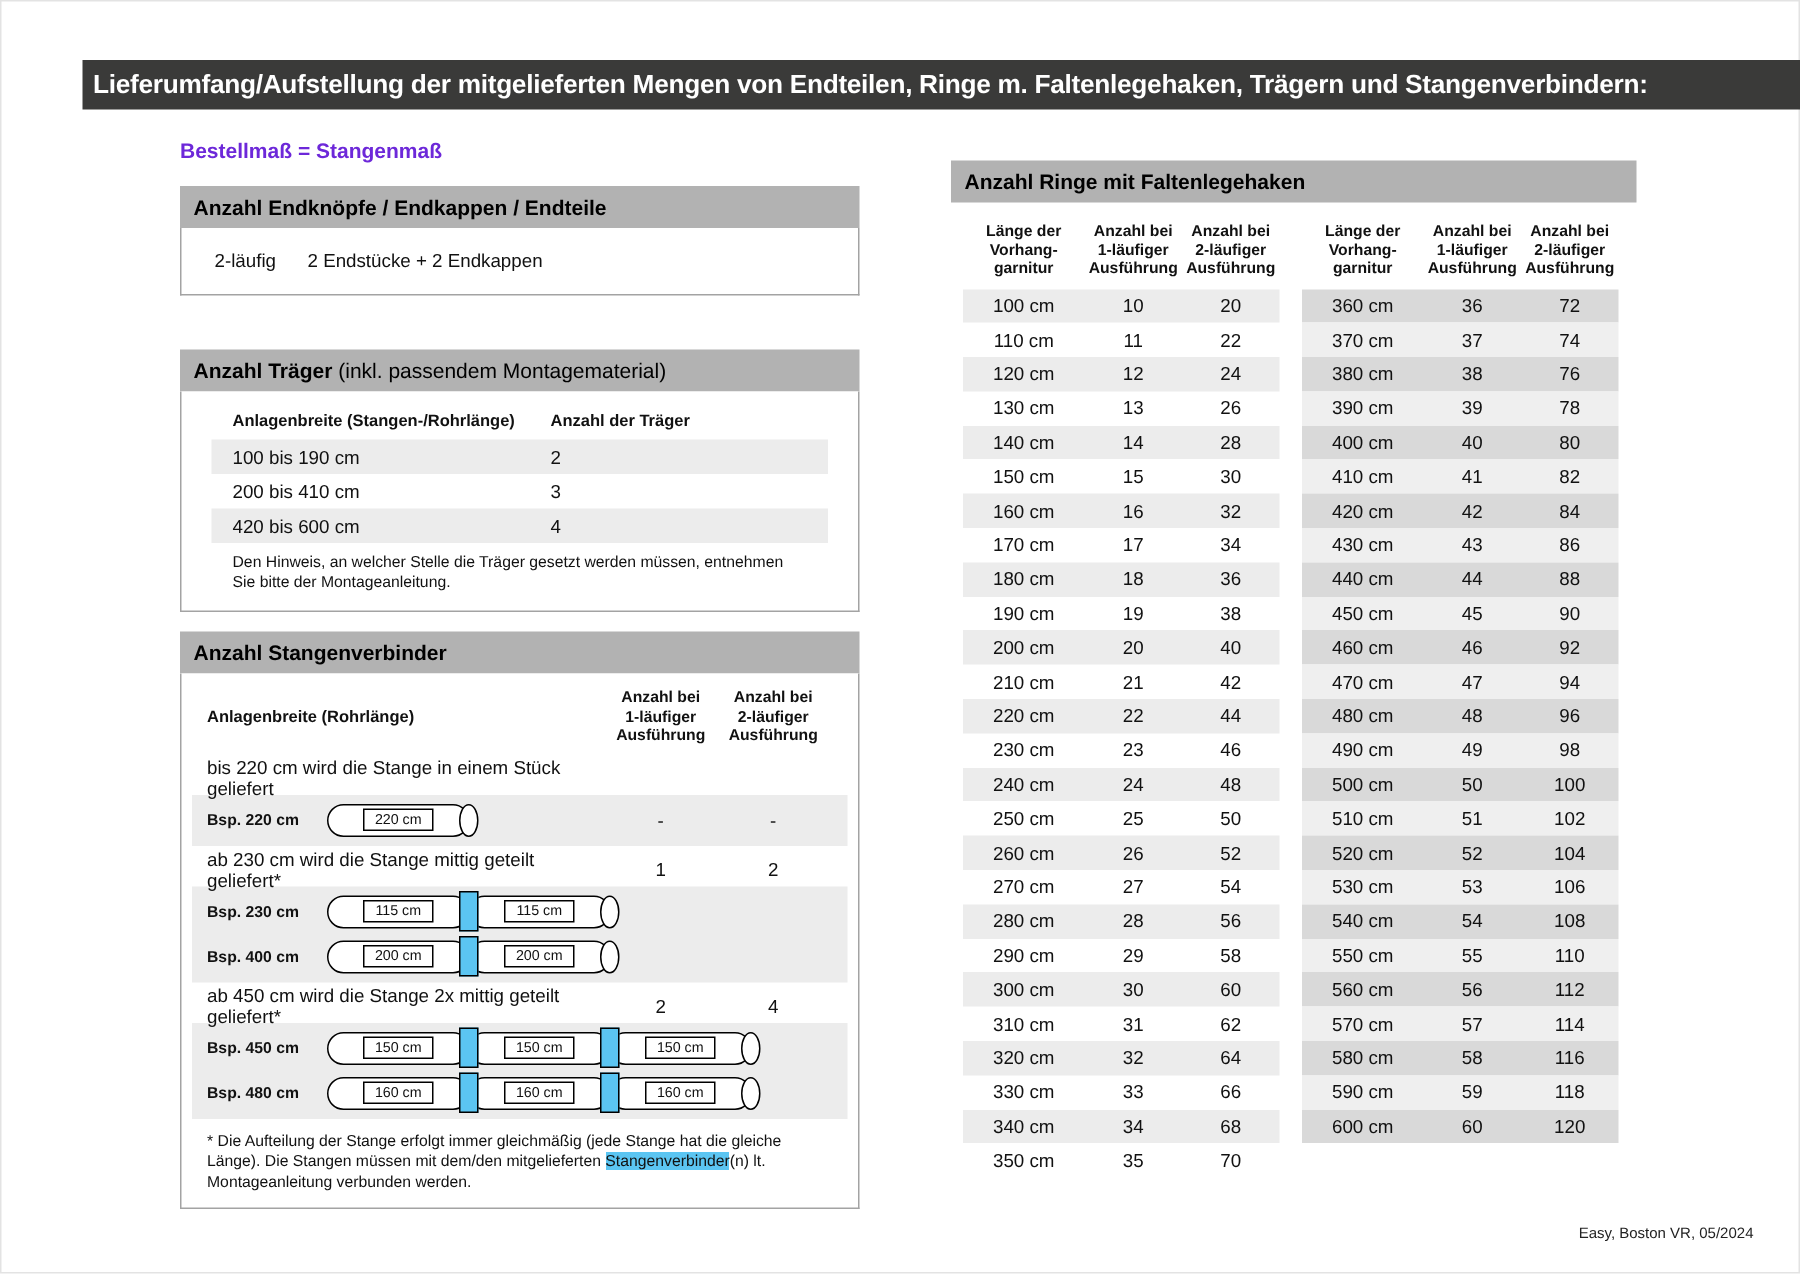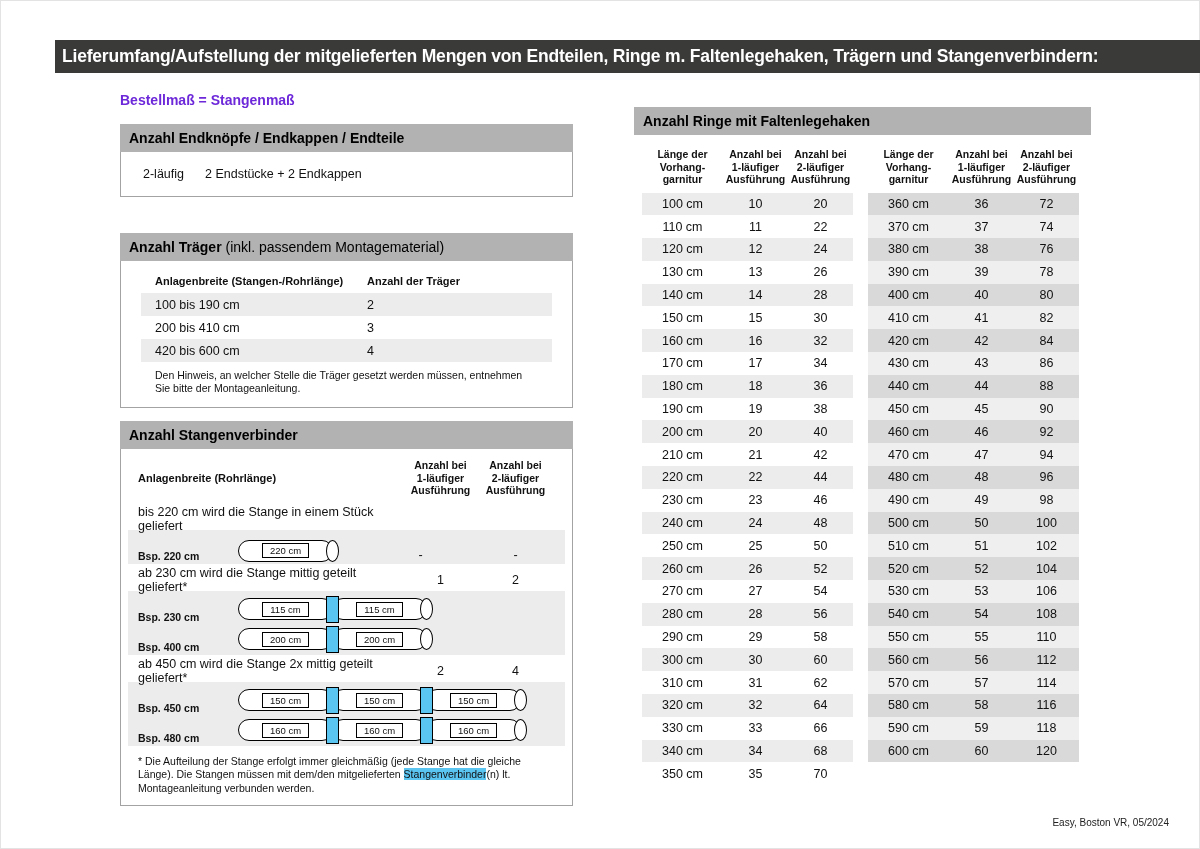--- a/index.html
+++ b/index.html
@@ -50,21 +50,21 @@
   .sec-verbinder { margin-top:13px; }
   .box-verbinder { padding:6px 7px 8px; }
   .v-thead { display:flex; align-items:center; padding:4px 12px 6px 0; }
   .vh-text { flex:1; font-weight:bold; font-size:11px; padding-left:10px; }
   .v-num { width:75px; text-align:center; font-size:12.5px; }
   .vh-num { font-weight:bold; font-size:10.5px; line-height:12.5px; white-space:pre-line; }
   .v-group { margin-top:5px; }
   .v-textrow { display:flex; align-items:center; height:22px; font-size:12.5px; padding-right:12px; }
   .v-text { flex:1; padding-left:10px; }
   .v-band { background:#ececec; padding:2px 12px 2px 0; }
-  .v-ex { display:flex; align-items:flex-end; height:30px;gap:20px; }
+  .v-ex { display:flex; align-items:center; height:30px; }
   .bsp { width:90px; padding-left:10px; font-weight:bold; font-size:10.5px; white-space:nowrap; }
   .exnum.push { margin-left:auto; }
 
   
   .rod { display:flex; align-items:center; }
   .seg {
     width:95px; height:22px; border:1.5px solid #000; border-radius:11px;
     background:#fff; display:flex; align-items:center; justify-content:center;
     position:relative; z-index:1;
   }

